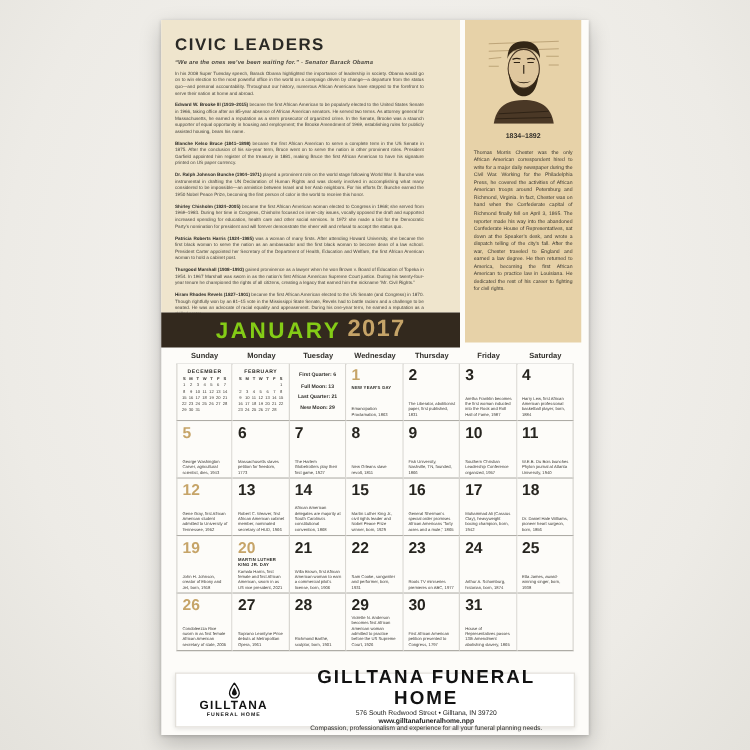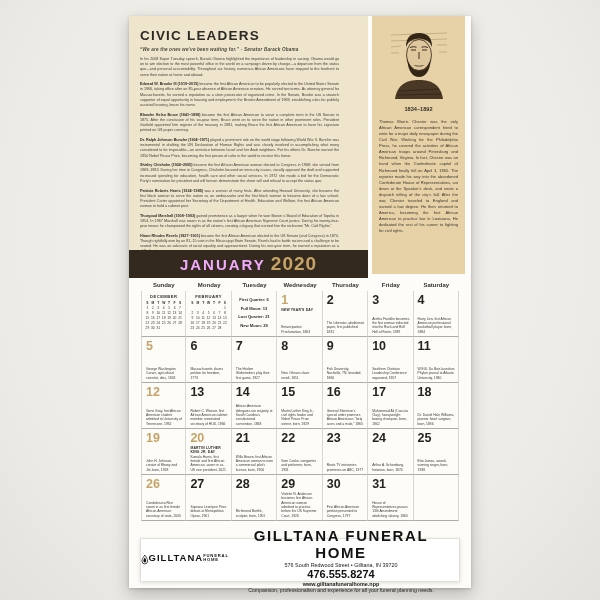--- a/index.html
+++ b/index.html
@@ -20,21 +20,21 @@
   
   .side{position:absolute;left:243px;top:0;width:93px;height:258px;background:#e7d2a8;
         padding:9px 7px 0 7px;box-sizing:border-box;}
   .portrait{width:64px;height:74px;margin:0 auto;display:block;}
   .side-name{margin-top:7px;font-size:9px;font-weight:700;text-align:center;line-height:1.2;color:#24221e;}
   .side-years{margin-top:7px;font-size:5.6px;font-weight:700;text-align:center;color:#33302a;}
   .side-bio{margin-top:7px;font-size:4.05px;line-height:1.5;text-align:justify;color:#3a372f;}
   
   .banner{position:absolute;left:0;top:234px;width:239px;height:28px;background:#33291e;
           display:flex;align-items:center;justify-content:center;}
-  .banner .month{font-size:15px;font-weight:700;letter-spacing:2px;color:#f0abfc;}
+  .banner .month{font-size:18px;font-weight:700;letter-spacing:2px;color:#84cc16;}
   .banner .year{font-size:19px;font-weight:700;letter-spacing:1px;color:#c6a468;margin-left:5px;}
   
   .dow-row{position:absolute;left:12px;top:263px;width:318px;height:12px;
            display:grid;grid-template-columns:repeat(7,1fr);border-bottom:1px solid #8f8d88;}
   .dow{font-size:6px;font-weight:700;color:#33312d;text-align:center;align-self:center;}
   .weeks{position:absolute;left:12px;top:275px;width:318px;}
   .week{display:grid;grid-template-columns:repeat(7,1fr);height:46px;}
   .cell{position:relative;border-right:1px solid #d9d7d2;border-bottom:1px solid #aeaca6;
         box-sizing:border-box;background:#fdfcf9;overflow:hidden;}
   .cell:first-child{border-left:1px solid #d9d7d2;}
@@ -45,21 +45,21 @@
   .moon{padding-top:6px;display:flex;flex-direction:column;gap:3.5px;}
   .moon-line{font-size:4.1px;font-weight:700;text-align:center;color:#2f2d29;}
   .mini-title{margin-top:3px;font-size:4.1px;font-weight:700;text-align:center;letter-spacing:.5px;color:#2b2a26;}
   .mini-grid{width:38px;margin:1.5px auto 0 auto;display:grid;grid-template-columns:repeat(7,1fr);row-gap:1px;}
   .mini-h{font-size:3.3px;font-weight:700;text-align:center;color:#2f2d29;}
   .mini-d{font-size:3.3px;text-align:center;color:#3a3833;}
   
   .ad{position:absolute;left:11px;top:522px;width:320px;height:44px;background:#ffffff;
       border:1px solid #e3e0da;box-shadow:0 1px 4px rgba(0,0,0,.13);
       display:flex;align-items:center;box-sizing:border-box;}
-  .ad-logo{width:92px;display:flex;flex-direction:row;line-height:1;}
+  .ad-logo{width:92px;display:flex;flex-direction:column;align-items:center;line-height:1;}
   .flame{width:11px;height:13px;margin-bottom:1px;}
   .logo-word{font-size:9.5px;font-weight:800;letter-spacing:1px;color:#121212;}
   .logo-sub{font-size:4.2px;font-weight:700;letter-spacing:.8px;color:#121212;margin-top:1px;}
   .ad-info{flex:1;text-align:center;padding-right:10px;line-height:1.15;}
   .ad-name{font-size:15px;font-weight:800;letter-spacing:1.6px;color:#121212;}
   .ad-address{font-size:5.4px;color:#20201e;margin-top:.5px;}
   .ad-phone{font-size:11px;font-weight:800;color:#121212;margin-top:.5px;}
   .ad-url{font-size:5.4px;font-weight:700;color:#20201e;}
   .ad-tagline{font-size:5.2px;color:#2a2a28;margin-top:.5px;}
 </style>
@@ -114,21 +114,21 @@
           <path d="M23 22.5 Q26 21 29.5 22.2"></path>
             <path d="M34.5 22.2 Q38 21 41 22.5"></path>
         </g>
       </svg>
       <div class="side-years">1834–1892</div>
       <div class="side-bio">Thomas Morris Chester was the only African American correspondent hired to write for a major daily newspaper during the Civil War. Working for the Philadelphia Press, he covered the activities of African American troops around Petersburg and Richmond, Virginia. In fact, Chester was on hand when the Confederate capital of Richmond finally fell on April 3, 1865. The reporter made his way into the abandoned Confederate House of Representatives, sat down at the Speaker’s desk, and wrote a dispatch telling of the city’s fall. After the war, Chester traveled to England and earned a law degree. He then returned to America, becoming the first African American to practice law in Louisiana. He dedicated the rest of his career to fighting for civil rights.</div>
     </div>
 
     <div class="banner">
       <span class="month">JANUARY</span>
-      <span class="year">2020</span>
+      <span class="year">2017</span>
     </div>
 
     <div class="dow-row" id="dowRow">
         <div class="dow">Sunday</div>
         <div class="dow">Monday</div>
         <div class="dow">Tuesday</div>
         <div class="dow">Wednesday</div>
         <div class="dow">Thursday</div>
         <div class="dow">Friday</div>
         <div class="dow">Saturday</div>
@@ -380,20 +380,19 @@
         <svg class="flame" viewBox="0 0 24 30">
           <path d="M12 1 C6.5 9 3 14 3 20 a9 9 0 0 0 18 0 C21 14 17.5 9 12 1 Z" fill="none" stroke="#111" stroke-width="2.4"></path>
           <path d="M12 9 C9.2 13.5 7.6 16.5 7.6 19.8 a4.4 4.4 0 0 0 8.8 0 C16.4 16.5 14.8 13.5 12 9 Z" fill="#111"></path>
         </svg>
         <div class="logo-word">GILLTANA</div>
         <div class="logo-sub">FUNERAL HOME</div>
       </div>
       <div class="ad-info">
         <div class="ad-name">GILLTANA FUNERAL HOME</div>
         <div class="ad-address">576 South Redwood Street • Gilltana, IN 39720</div>
-        <div class="ad-phone">476.555.8274</div>
         <div class="ad-url">www.gilltanafuneralhome.npp</div>
         <div class="ad-tagline">Compassion, professionalism and experience for all your funeral planning needs.</div>
       </div>
     </div>
 
   </div>
 </div>
 
 </body></html>

